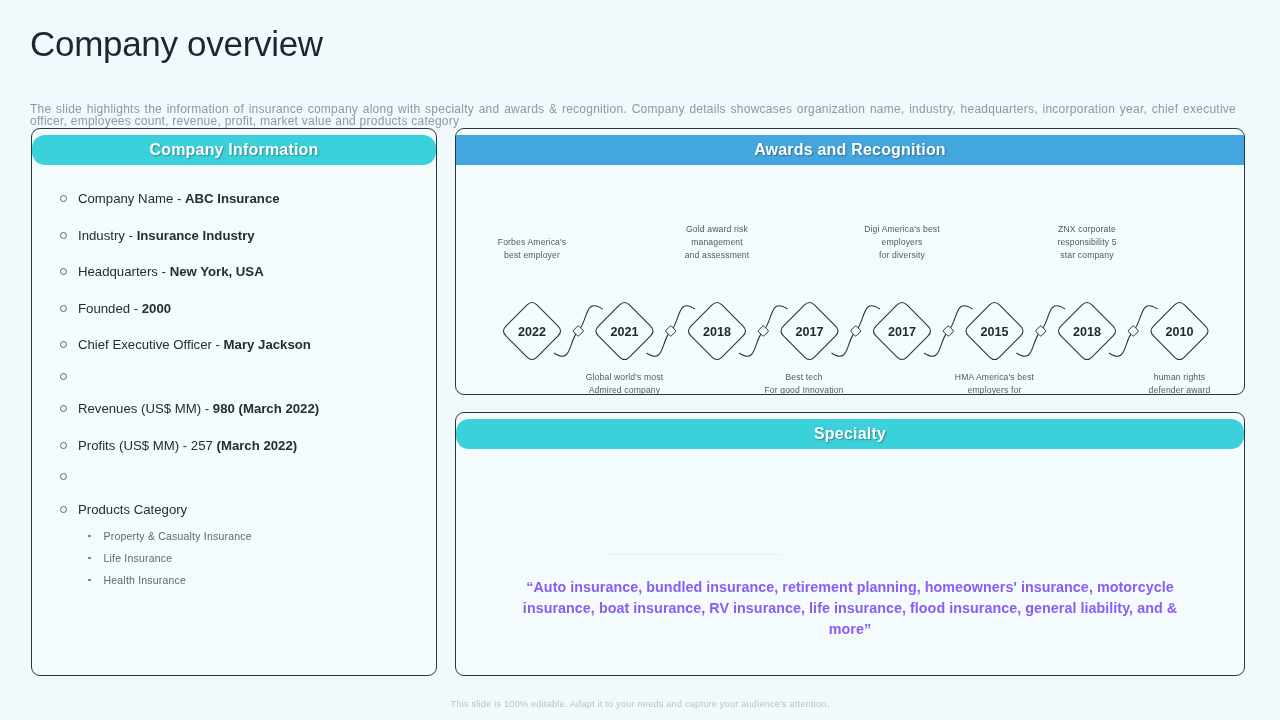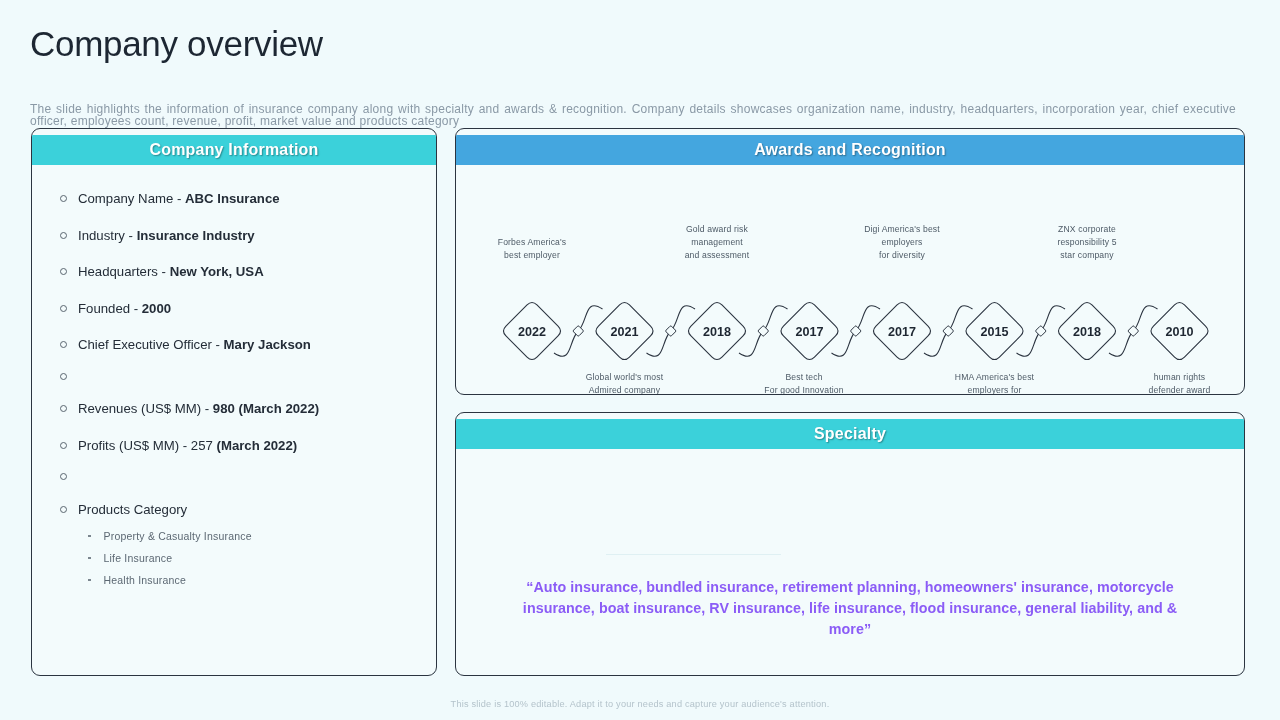--- a/index.html
+++ b/index.html
@@ -32,21 +32,21 @@
     overflow: hidden;
   }
   .panel-head {
     margin: 6px 0 0 0;
     height: 30px;
     display: flex; align-items: center; justify-content: center;
     color: #ffffff; font-size: 16px; font-weight: 700;
     text-shadow: 1px 1px 1.5px rgba(0,0,0,0.35);
     letter-spacing: 0.2px;
   }
-  .head-cyan { background: #3bd1da; }
+  .head-cyan { background: #3bd1da; border-radius: 13px; }
   .head-blue { background: #44a6df; }
 
   
   #company-panel { left: 31px; top: 128px; width: 406px; height: 548px; }
   .info-list { padding: 26px 0 0 0; }
   .info-row {
     display: flex; align-items: baseline;
     padding: 0 0 0 28px; margin-bottom: 20.5px;
     font-size: 13.2px; color: #242d38; line-height: 16px;
   }

